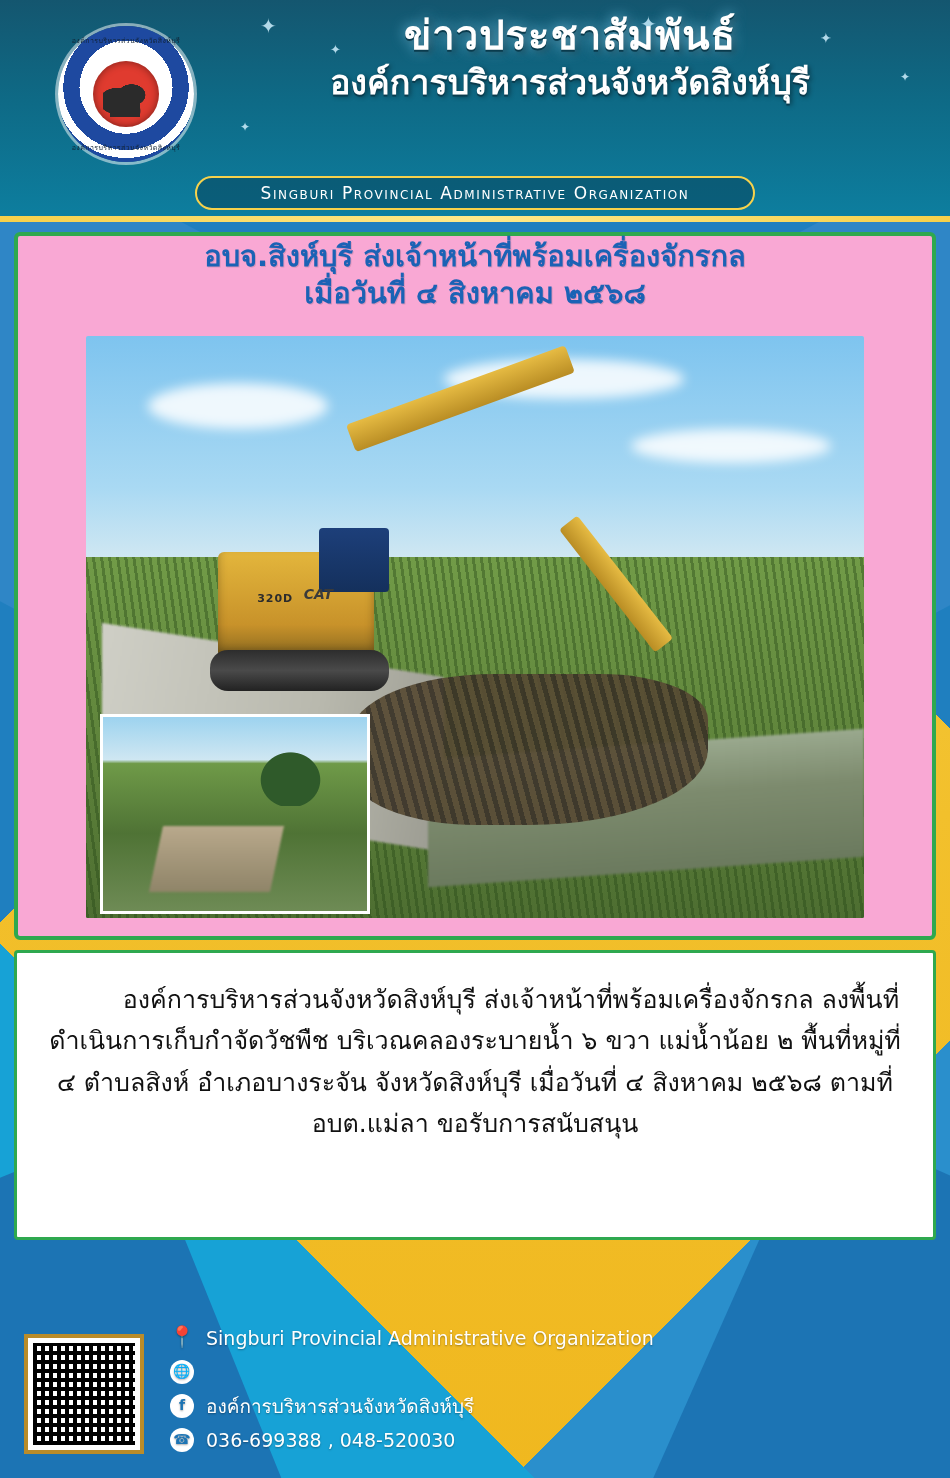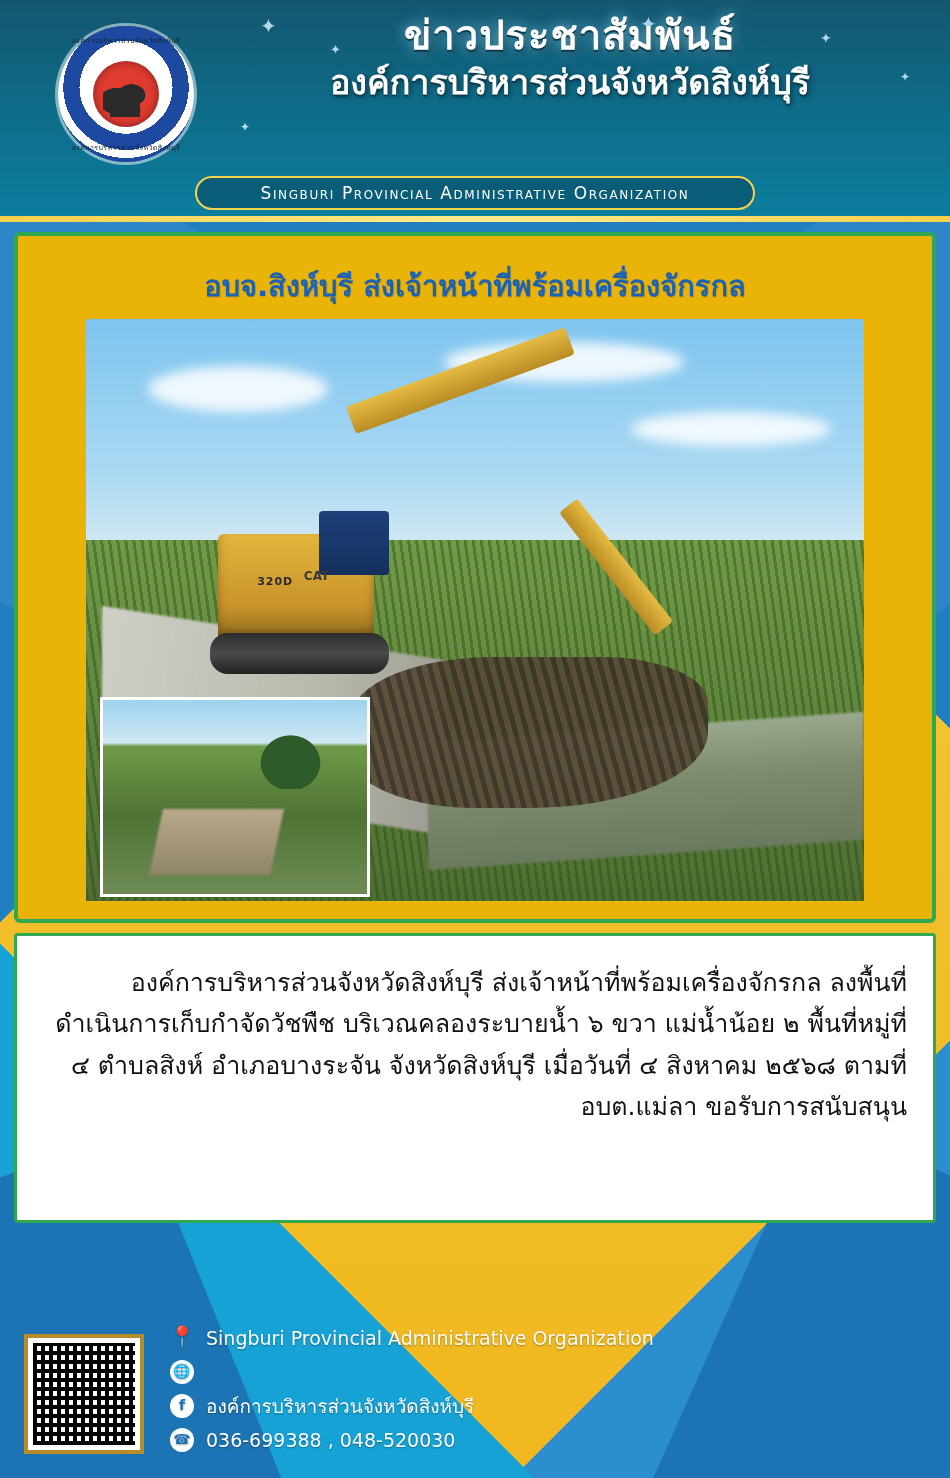--- a/index.html
+++ b/index.html
@@ -89,36 +89,36 @@
     min-width: 560px; padding: 5px 28px;
     border: 2px solid #f7d24c; border-radius: 18px;
     background: rgba(10,70,92,.55);
     color: #ffffff; font-size: 17px; letter-spacing: 1.6px;
     text-align: center; font-variant: small-caps; white-space: nowrap;
   }
 
   
   .card {
     margin: 10px 0 0 0;
-    background: #eab308;
+    background: #f9a8d4;
     border: 4px solid #2fa84f;
     border-radius: 6px;
-    padding: 32px 16px 18px 16px;
+    padding: 2px 16px 18px 16px;
   }
   .doc-title {
     text-align: center;
     color: #1b62b5;
     font-weight: bold;
     font-size: 29px;
     line-height: 1.28;
     text-shadow: 1px 1px 0 rgba(0,0,0,.12);
   }
   .photo-wrap {
     position: relative;
-    margin: 14px auto 0 auto;
+    margin: 24px auto 0 auto;
     width: 778px; height: 582px;
     border-radius: 2px;
     overflow: hidden;
     background:
       linear-gradient(180deg, #7ec4ef 0%, #a9d9f3 26%, #cfe7f2 38%, #8fb06a 40%, #5d8340 55%, #6d8f4a 70%, #4f6d36 100%);
   }
   .sky-cloud {
     position: absolute; border-radius: 50%;
     background: rgba(255,255,255,.85); filter: blur(6px);
   }
@@ -171,21 +171,21 @@
   .arm2 {
     position: absolute; left: 62%; top: 30%; width: 20%; height: 4%;
     background: linear-gradient(180deg, #e6bb43, #b98d24);
     transform: rotate(52deg); transform-origin: left center;
     border-radius: 4px;
   }
   .cat-label {
     position: absolute; left: 22%; top: 44%;
     color: #2c2c2c; font-weight: bold; font-size: 11px; letter-spacing: 1px;
   }
-  .cat-label2 { position: absolute; left: 28%; top: 43%; color: #3a3a3a; font-weight: bold; font-size: 12px; }
+  .cat-label2 { position: absolute; left: 28%; top: 43%; color: #3a3a3a; font-weight: bold; font-size: 14px; font-style: italic; }
   .inset-photo {
     position: absolute; left: 14px; bottom: 4px;
     width: 270px; height: 200px;
     border: 3px solid #ffffff;
     background:
       linear-gradient(180deg, #9dd3ef 0%, #cfe7f2 22%, #6f9a48 24%, #4f7335 60%, #6e8b55 100%);
     overflow: hidden;
   }
   .inset-water {
     position: absolute; left: 20%; top: 56%; width: 46%; height: 34%;
@@ -204,21 +204,21 @@
     border: 3px solid #2fa84f;
     border-radius: 4px;
     padding: 26px 26px 30px 26px;
     min-height: 290px;
   }
   .body-text {
     font-size: 25px;
     line-height: 1.65;
     color: #111111;
     text-indent: 72px;
-    text-align: right;
+    text-align: center;
   }
 
   
   .footer {
     position: absolute; left: 0; right: 0; bottom: 0; height: 168px;
     z-index: 3;
     display: flex; align-items: center;
     padding-left: 24px;
   }
   .qr {
@@ -283,20 +283,21 @@
       <div class="hdr-title1">ข่าวประชาสัมพันธ์</div>
       <div class="hdr-title2">องค์การบริหารส่วนจังหวัดสิงห์บุรี</div>
     </div>
 
     <div class="hdr-pill">Singburi Provincial Administrative Organization</div>
   </div>
 
   <div class="card">
     <div class="doc-title">
       <div>อบจ.สิงห์บุรี ส่งเจ้าหน้าที่พร้อมเครื่องจักรกล</div>
+      <div>เมื่อวันที่ ๔ สิงหาคม ๒๕๖๘</div>
     </div>
 
     <div class="photo-wrap">
       <div class="sky-cloud" style="left:8%;top:8%;width:180px;height:46px;"></div>
       <div class="sky-cloud" style="left:46%;top:4%;width:240px;height:40px;"></div>
       <div class="sky-cloud" style="left:70%;top:16%;width:200px;height:34px;"></div>
       <div class="field-grass"></div>
       <div class="field-road"></div>
       <div class="water"></div>
       <div class="debris"></div>

